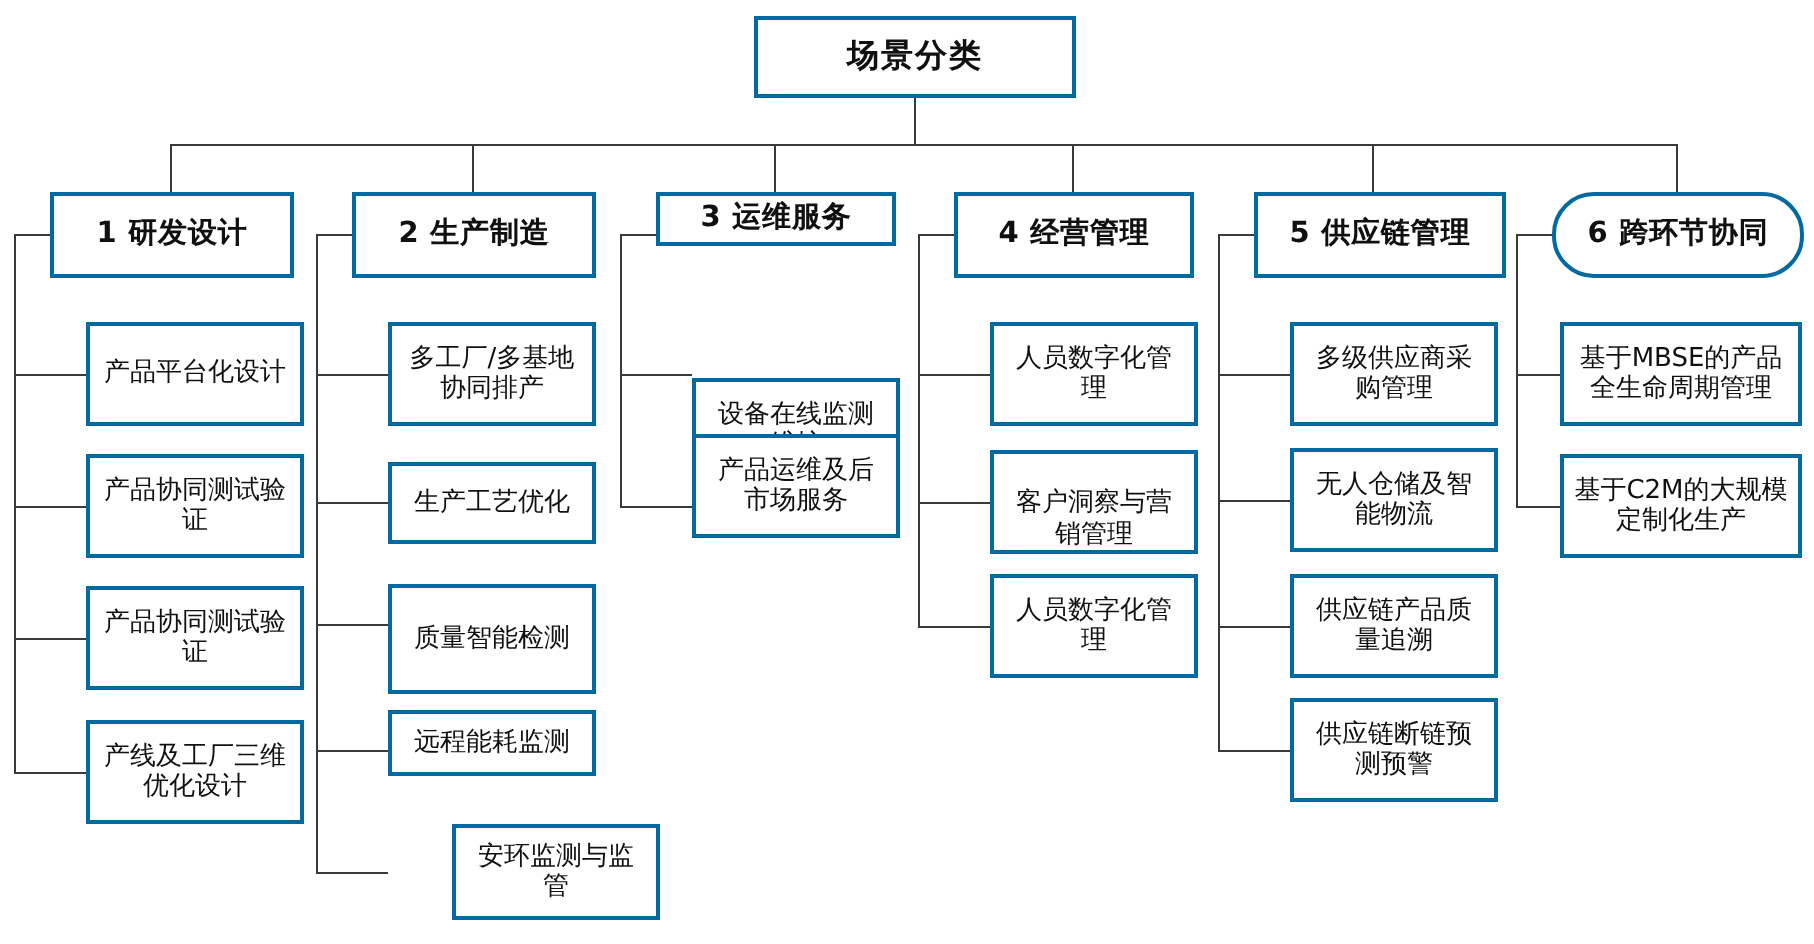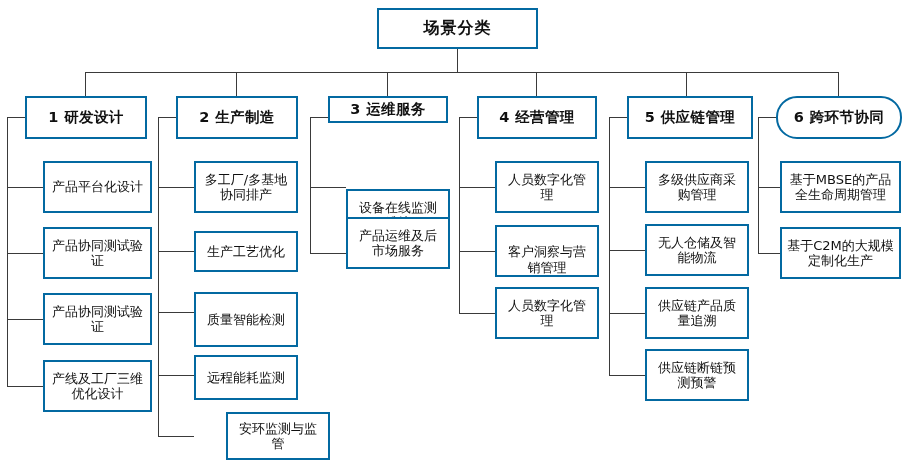--- a/index.html
+++ b/index.html
@@ -158,21 +158,21 @@
 
   <div class="node node-leaf" style="left:194px; top:161px; width:104px; height:52px;">
     <span class="txt">多工厂/多基地协同排产</span>
   </div>
   <div class="node node-leaf" style="left:194px; top:231px; width:104px; height:41px;">
     <span class="txt">生产工艺优化</span>
   </div>
   <div class="node node-leaf" style="left:194px; top:292px; width:104px; height:55px;">
     <span class="txt">质量智能检测</span>
   </div>
-  <div class="node node-leaf" style="left:194px; top:355px; width:104px; height:45px;align-items:center;">
+  <div class="node node-leaf" style="left:194px; top:355px; width:104px; height:33px;align-items:center;">
     <span class="txt">远程能耗监测</span>
   </div>
   <div class="node node-leaf" style="left:194px; top:412px; width:104px; height:48px;margin-left:32px;">
     <span class="txt">安环监测与监管</span>
   </div>
 
   <div class="node node-leaf" style="left:346px; top:161px; width:104px; height:52px;margin-top:28px;">
     <span class="txt">设备在线监测维护</span>
   </div>
   <div class="node node-leaf" style="left:346px; top:217px; width:104px; height:52px;">

